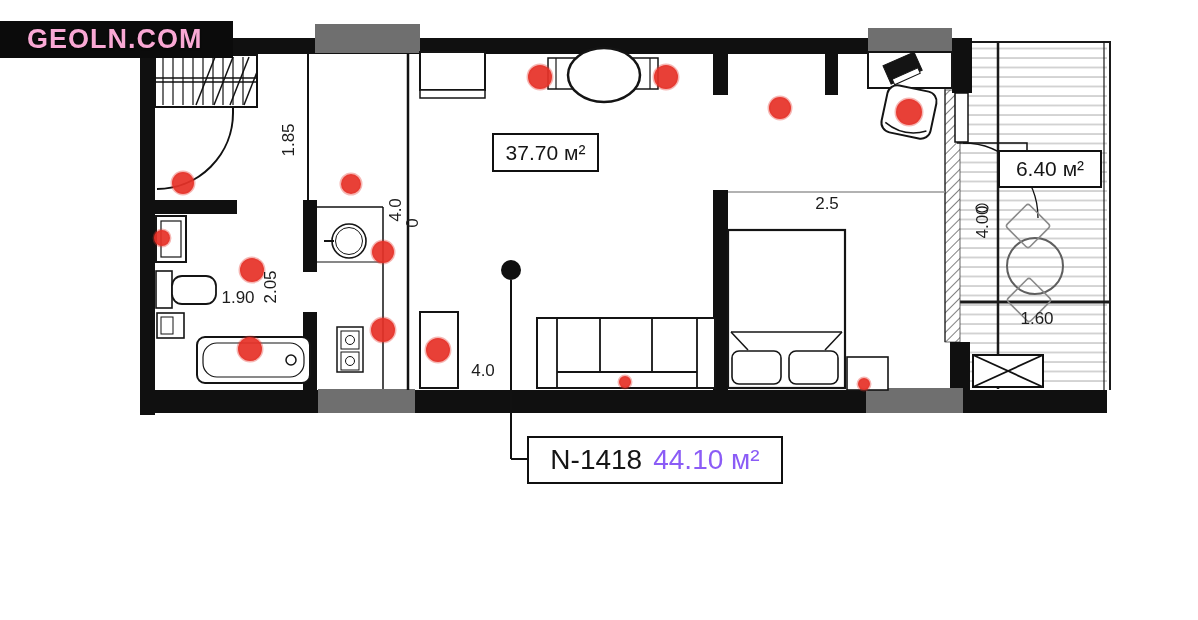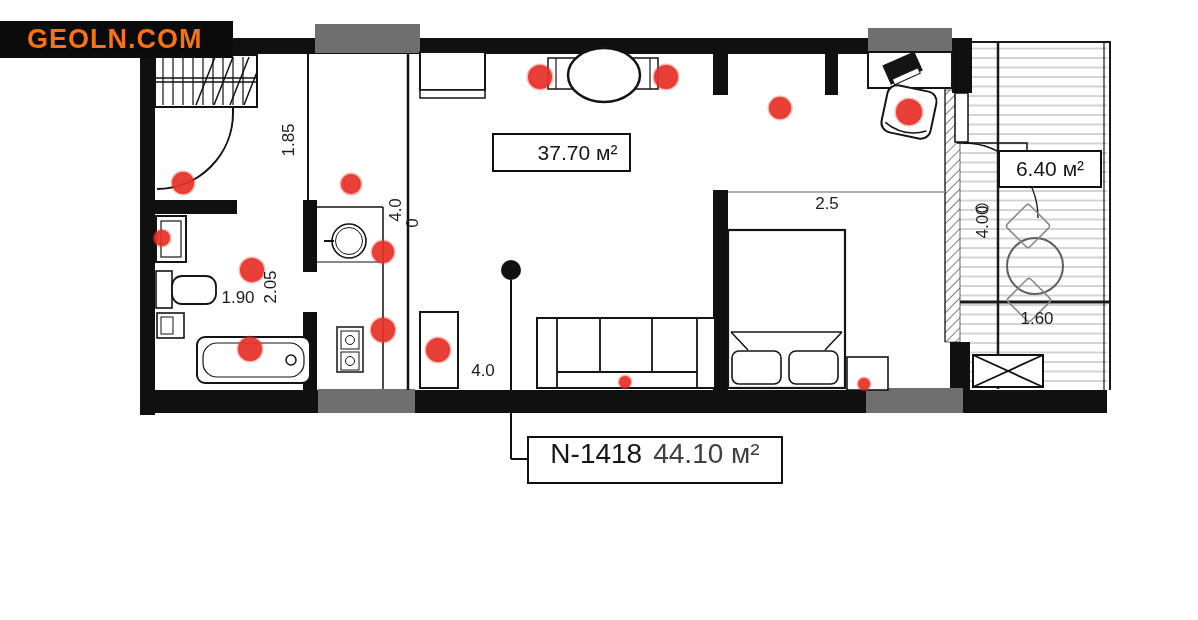--- a/index.html
+++ b/index.html
@@ -3,33 +3,33 @@
 <meta charset="utf-8">
 <style>
   html,body{margin:0;padding:0;background:#ffffff;}
   .stage{
     position:relative;width:1198px;height:620px;background:#ffffff;
     font-family:"Liberation Sans",sans-serif;overflow:hidden;
   }
   .stage svg{position:absolute;left:0;top:0;}
   .logo{
     position:absolute;left:0;top:21px;width:233px;height:37px;
-    background:#0b0b0b;color:#f97316;font-weight:bold;font-size:27px;
+    background:#0b0b0b;color:#f9a8d4;font-weight:bold;font-size:27px;
     letter-spacing:1px;display:flex;align-items:center;padding-left:27px;
     box-sizing:border-box;text-shadow:0 1px 2px rgba(0,0,0,.6);z-index:5;
   }
   .area-box{
     position:absolute;background:#ffffff;border:2px solid #101010;
     display:flex;align-items:center;justify-content:center;
     font-size:21px;color:#151515;z-index:4;white-space:nowrap;
   }
   .unit-box{
     position:absolute;left:527px;top:436px;width:252px;height:44px;
     background:#ffffff;border:2.5px solid #101010;display:flex;
-    align-items:flex-start;justify-content:center;gap:11px;font-size:28px;
+    align-items:center;justify-content:center;gap:11px;font-size:28px;
     color:#151515;z-index:4;white-space:nowrap;
   }
   .unit-area{font-weight:normal;}
   .dim{
     position:absolute;font-size:17px;color:#1c1c1c;white-space:nowrap;z-index:3;
   }
   #dim-layer{position:absolute;left:0;top:0;width:100%;height:100%;pointer-events:none;}
 </style>
 </head>
 <body>
@@ -222,27 +222,27 @@
         <circle cx="780" cy="108" r="11" fill="#e63228" fill-opacity="0.93" stroke="#e63228" stroke-opacity="0.35" stroke-width="3"></circle>
         <circle cx="909" cy="112" r="13" fill="#e63228" fill-opacity="0.93" stroke="#e63228" stroke-opacity="0.35" stroke-width="3"></circle>
         <circle cx="625" cy="382" r="6" fill="#e63228" fill-opacity="0.93" stroke="#e63228" stroke-opacity="0.35" stroke-width="3"></circle>
         <circle cx="864" cy="384" r="6" fill="#e63228" fill-opacity="0.93" stroke="#e63228" stroke-opacity="0.35" stroke-width="3"></circle>
         <circle cx="511" cy="270" r="10" fill="#101010"></circle>
       </g>
   </svg>
 
   <div class="logo">GEOLN.COM</div>
 
-  <div class="area-box" style="left:492px;top:133px;width:103px;height:35px;padding-left:32px;">37.70 м²</div>
+  <div class="area-box" style="left:492px;top:133px;width:103px;height:35px;">37.70 м²</div>
 
   <div class="area-box" style="left:998px;top:150px;width:100px;height:34px;">6.40 м²</div>
 
   <div class="unit-box">
     <span>N-1418</span>
-    <span class="unit-area" id="unit-area" style="color: #404040;">44.10 м²</span>
+    <span class="unit-area" id="unit-area" style="color: #8b5cf6;">44.10 м²</span>
   </div>
 
   <div id="dim-layer">
       <div class="dim" style="left: 289px; top: 140px; transform: translate(-50%, -50%) rotate(-90deg);">1.85</div>
       <div class="dim" style="left: 396px; top: 210px; transform: translate(-50%, -50%) rotate(-90deg);">4.0</div>
       <div class="dim" style="left: 413px; top: 223px; transform: translate(-50%, -50%) rotate(-90deg);">0</div>
       <div class="dim" style="left: 238px; top: 298px; transform: translate(-50%, -50%) rotate(0deg);">1.90</div>
       <div class="dim" style="left: 271px; top: 287px; transform: translate(-50%, -50%) rotate(-90deg);">2.05</div>
       <div class="dim" style="left: 483px; top: 371px; transform: translate(-50%, -50%) rotate(0deg);">4.0</div>
       <div class="dim" style="left: 827px; top: 204px; transform: translate(-50%, -50%) rotate(0deg);">2.5</div>

